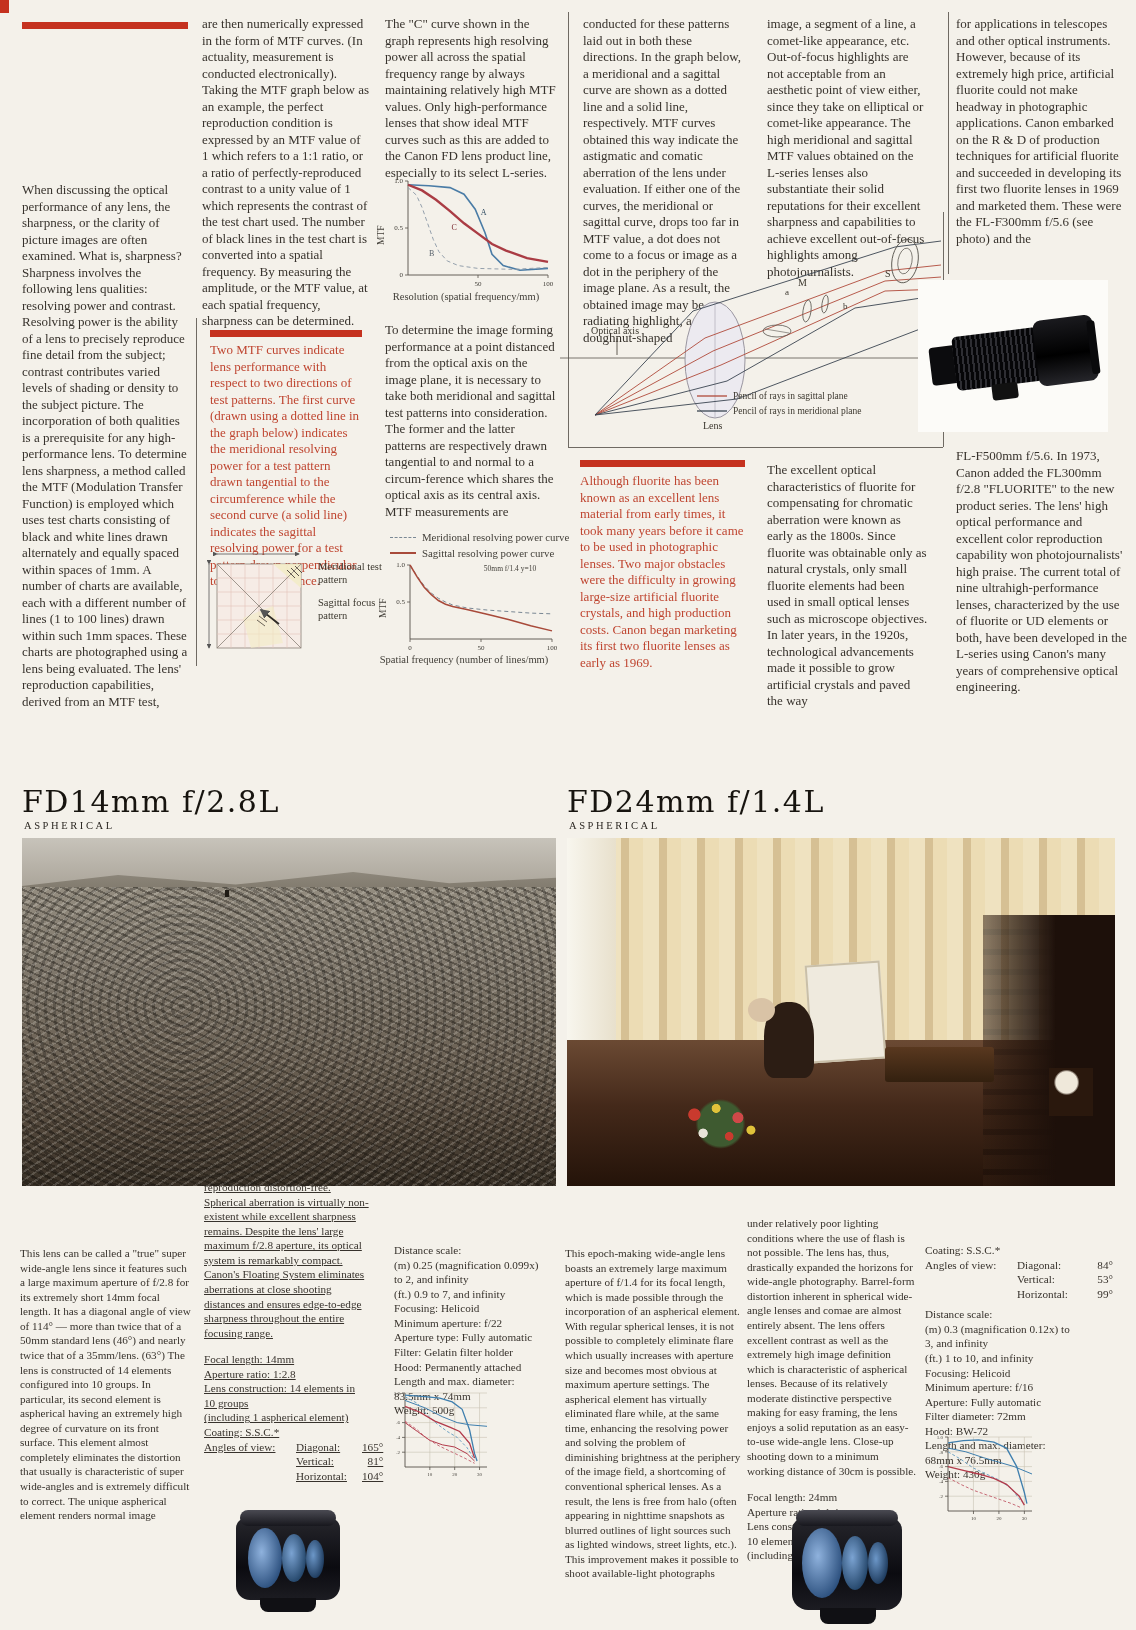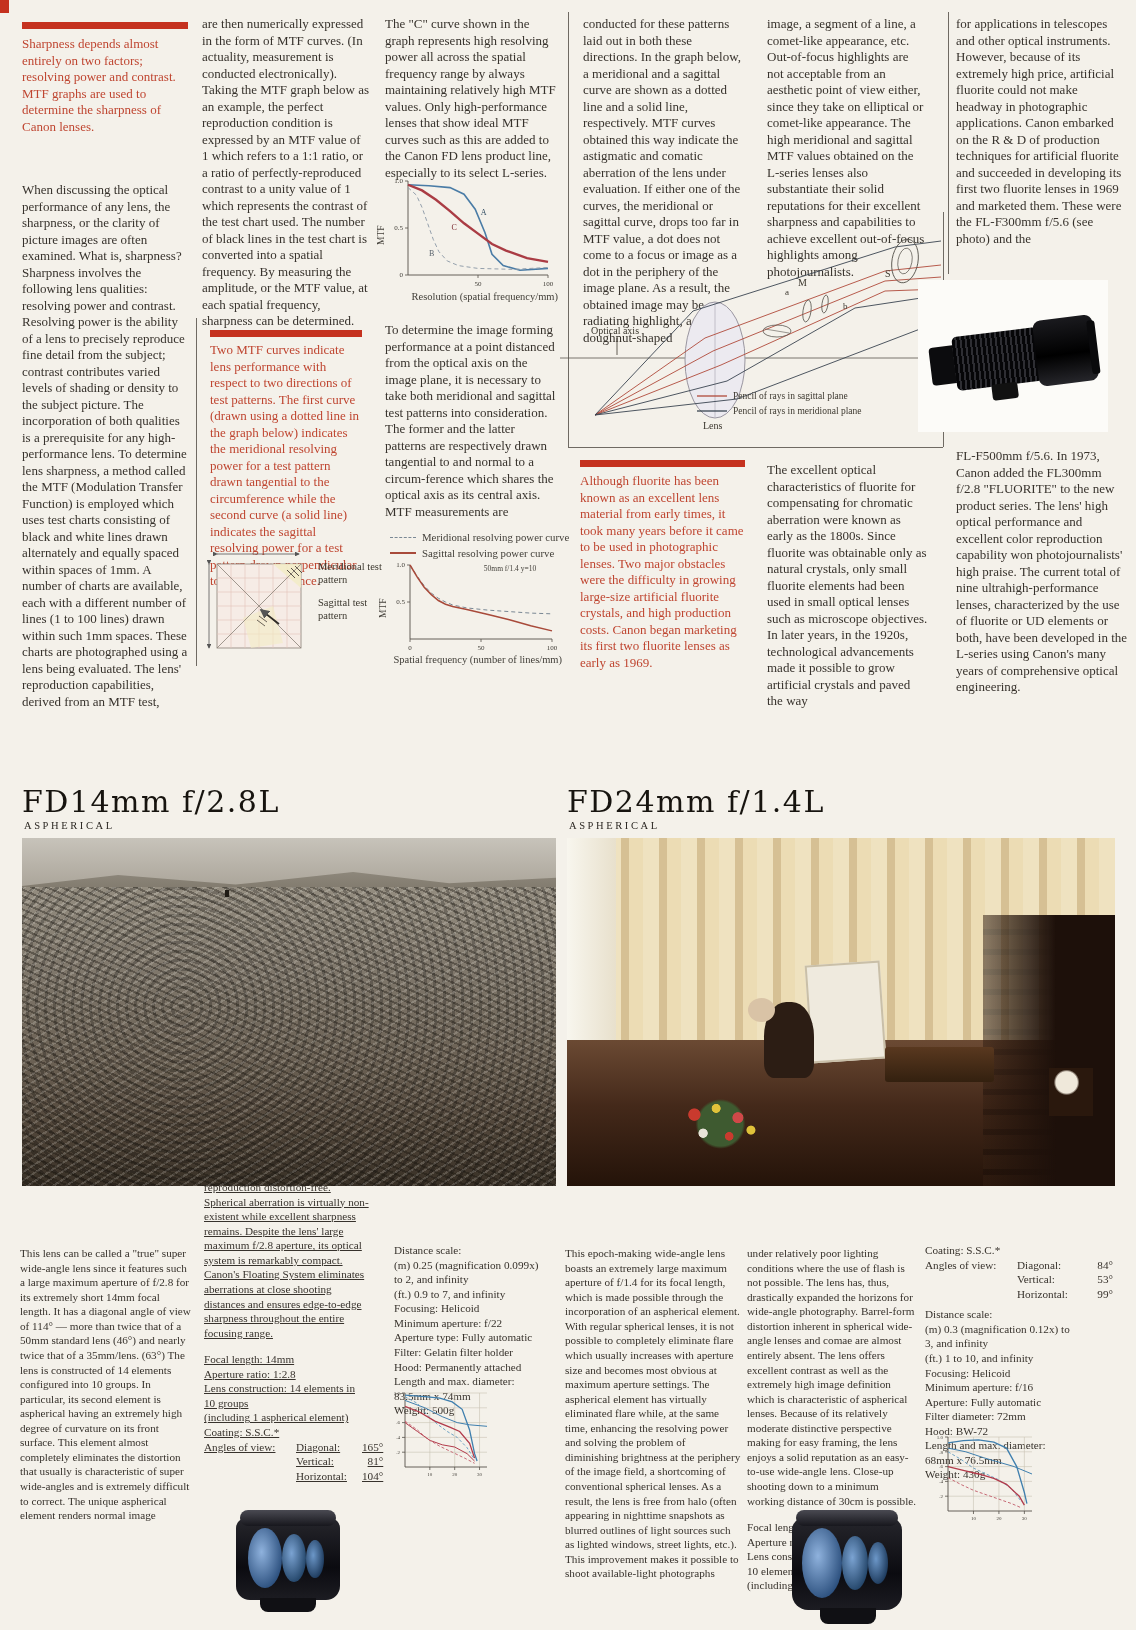--- a/index.html
+++ b/index.html
@@ -6,21 +6,21 @@
   #page{position:relative;width:1136px;height:1630px;background:#f4f1ea;overflow:hidden;
         font-family:"Liberation Serif",serif;color:#37322c;}
   .abs{position:absolute;}
   .col{position:absolute;font-size:13px;line-height:1.27;}
   .pcol{position:absolute;font-size:11.2px;line-height:1.3;}
   .red{color:#bf4530;}
   .bar{position:absolute;height:7px;background:#c5321f;}
   .rule{position:absolute;width:1px;background:#6f6a63;}
   .hline{position:absolute;height:1px;background:#6f6a63;}
   .lines{white-space:pre-line;}
-  .cap{position:absolute;font-size:10.5px;color:#43403a;text-align:right;}
+  .cap{position:absolute;font-size:10.5px;color:#43403a;text-align:center;}
   .vlabel{position:absolute;font-size:9.5px;color:#43403a;transform:rotate(-90deg);transform-origin:left top;}
   .chart{position:absolute;}
   .legend-row{display:flex;align-items:center;gap:6px;font-size:10.8px;color:#43403a;line-height:1.45;}
   .leg-swatch{display:inline-block;width:26px;height:0;}
   .heading{position:absolute;font-family:"DejaVu Serif",serif;font-size:30px;letter-spacing:1.5px;color:#17140f;}
   .subheading{position:absolute;font-size:10.5px;letter-spacing:2.6px;color:#2c2823;font-family:Liberation Serif, serif;}
   .photo{position:absolute;overflow:hidden;}
   .specs{font-size:11.2px;line-height:1.3;}
   .angles{display:grid;grid-template-columns:92px 66px auto;font-size:11.2px;line-height:1.3;}
   .aval{text-align:right;}
@@ -28,21 +28,20 @@
   .corner{position:absolute;left:0;top:0;width:9px;height:13px;background:#c5321f;}
 </style>
 </head>
 <body>
 
 <div id="page">
 
   <div class="corner"></div>
 
   <div class="bar" style="left:22px;top:22px;width:166px;"></div>
-  <div class="col red" style="left:22px;top:36px;width:166px;">Sharpness depends almost entirely on two factors; resolving power and contrast. MTF graphs are used to determine the sharpness of Canon lenses.</div>
   <div class="col" style="left:22px;top:182px;width:167px;">When discussing the optical performance of any lens, the sharpness, or the clarity of picture images are often examined. What is, sharpness?  Sharpness involves the following lens qualities: resolving power and contrast. Resolving power is the ability of a lens to precisely reproduce fine detail from the subject; contrast contributes varied levels of shading or density to the subject picture. The incorporation of both qualities is a prerequisite for any high-performance lens. To determine lens sharpness, a method called the MTF (Modulation Transfer Function) is employed which uses test charts consisting of black and white lines drawn alternately and equally spaced within spaces of 1mm. A number of charts are available, each with a different number of lines (1 to 100 lines) drawn within such 1mm spaces. These charts are photographed using a lens being evaluated. The lens' reproduction capabilities, derived from an MTF test,</div>
 
   <div class="col" style="left:202px;top:16px;width:168px;">are then numerically expressed in the form of MTF curves. (In actuality, measurement is conducted electronically). Taking the MTF graph below as an example, the perfect reproduction condition is expressed by an MTF value of 1 which refers to a 1:1 ratio, or a ratio of perfectly-reproduced contrast to a unity value of 1 which represents the contrast of the test chart used. The number of black lines in the test chart is converted into a spatial frequency. By measuring the amplitude, or the MTF value, at each spatial frequency, sharpness can be determined.</div>
   <div class="rule" style="left:196px;top:318px;height:348px;"></div>
   <div class="bar" style="left:210px;top:330px;width:152px;"></div>
   <div class="col red" style="left:210px;top:342px;width:156px;">Two MTF curves indicate lens performance with respect to two directions of test patterns. The first curve (drawn using a dotted line in the graph below) indicates the meridional resolving power for a test pattern drawn tangential to the circumference while the second curve (a solid line) indicates the sagittal resolving power for a test pattern drawn perpendicular to the circumference.</div>
 
   <svg class="abs" style="left:203px;top:548px;" width="112" height="112" viewBox="0 0 112 112">
     <defs>
       <marker id="ah" markerWidth="6" markerHeight="6" refX="5" refY="3" orient="auto">
@@ -73,21 +72,21 @@
         <line x1="88" y1="20" x2="96" y2="28"></line>
         <line x1="92" y1="18" x2="99" y2="25"></line>
     </g>
     <line x1="76" y1="76" x2="58" y2="62" stroke="#2e2a24" stroke-width="1.6" marker-end="url(#ah)"></line>
     <g stroke="#5a5248" stroke-width="0.9">
       <line x1="56" y1="68" x2="64" y2="74"></line>
         <line x1="54" y1="72" x2="62" y2="78"></line>
     </g>
   </svg>
   <div class="abs" style="left:318px;top:560px;width:78px;font-size:10.5px;line-height:1.25;color:#3c382f;">Meridional test pattern</div>
-  <div class="abs" style="left:318px;top:596px;width:78px;font-size:10.5px;line-height:1.25;color:#3c382f;">Sagittal test pattern</div>
+  <div class="abs" style="left:318px;top:596px;width:78px;font-size:10.5px;line-height:1.25;color:#3c382f;">Sagittal focus pattern</div>
 
   <div class="col" style="left:385px;top:16px;width:171px;">The "C" curve shown in the graph represents high resolving power all across the spatial frequency range by always maintaining relatively high MTF values. Only high-performance lenses that show ideal MTF curves such as this are added to the Canon FD lens product line, especially to its select L-series.</div>
 
   <div class="vlabel" style="left:376px;top:245px;">MTF</div>
   <div class="chart" style="left:388px;top:176px;width:166px;height:112px;"><svg width="166" height="112" viewBox="0 0 166 112">
         <line x1="20" y1="99" x2="160" y2="99" stroke="#55504a" stroke-width="0.9"></line>
         <line x1="20" y1="99" x2="20" y2="5" stroke="#55504a" stroke-width="0.9"></line>
         <line x1="17" y1="99" x2="20" y2="99" stroke="#55504a" stroke-width="0.8"></line>
         <text x="15" y="101.45" font-size="7" fill="#43403a" text-anchor="end">0</text>
         <line x1="17" y1="52" x2="20" y2="52" stroke="#55504a" stroke-width="0.8"></line>
@@ -311,21 +310,21 @@
       radial-gradient(circle at 30% 60%,#e8e4d8 0 6%,transparent 7%),
       radial-gradient(circle at 60% 65%,#c93a2e 0 6%,transparent 7%),
       radial-gradient(circle at 85% 55%,#e0c23a 0 5%,transparent 6%),
       radial-gradient(circle at 50% 45%,#3e5a30 0 40%,transparent 45%);"></div>
     <div class="abs" style="left:58%;top:60%;width:20%;height:10%;background:linear-gradient(180deg,#59381f,#33200f);border-radius:3px;"></div>
     <div class="abs" style="left:88%;top:66%;width:8%;height:14%;background:radial-gradient(circle at 40% 30%,#efe8da 0 25%,transparent 30%),#2a180d;"></div>
   </div>
 
   <div class="pcol" style="left:565px;top:1246px;width:176px;">This epoch-making wide-angle lens boasts an extremely large maximum aperture of f/1.4 for its focal length, which is made possible through the incorporation of an aspherical element. With regular spherical lenses, it is not possible to completely eliminate flare which usually increases with aperture size and becomes most obvious at maximum aperture settings. The aspherical element has virtually eliminated flare while, at the same time, enhancing the resolving power and solving the problem of diminishing brightness at the periphery of the image field, a shortcoming of conventional spherical lenses. As a result, the lens is free from halo (often appearing in nighttime snapshots as blurred outlines of light sources such as lighted windows, street lights, etc.). This improvement makes it possible to shoot available-light photographs</div>
 
-  <div class="pcol" style="left:747px;top:1246px;width:170px;">
+  <div class="pcol" style="left:747px;top:1216px;width:170px;">
     <div>under relatively poor lighting conditions where the use of flash is not possible. The lens has, thus, drastically expanded the horizons for wide-angle photography. Barrel-form distortion inherent in spherical wide-angle lenses and comae are almost entirely absent. The lens offers excellent contrast as well as the extremely high image definition which is characteristic of aspherical lenses. Because of its relatively moderate distinctive perspective making for easy framing, the lens enjoys a solid reputation as an easy-to-use wide-angle lens. Close-up shooting down to a minimum working distance of 30cm is possible.</div>
     <div class="lines specs" style="margin-top:12px;">Focal length: 24mm
 Aperture ratio: 1:1.4
 Lens construction:
 10 elements in 8 groups
 (including 1 aspherical element)</div>
   </div>
 
   <div class="pcol" style="left:925px;top:1243px;width:188px;">
     <div>Coating: S.S.C.*</div>

